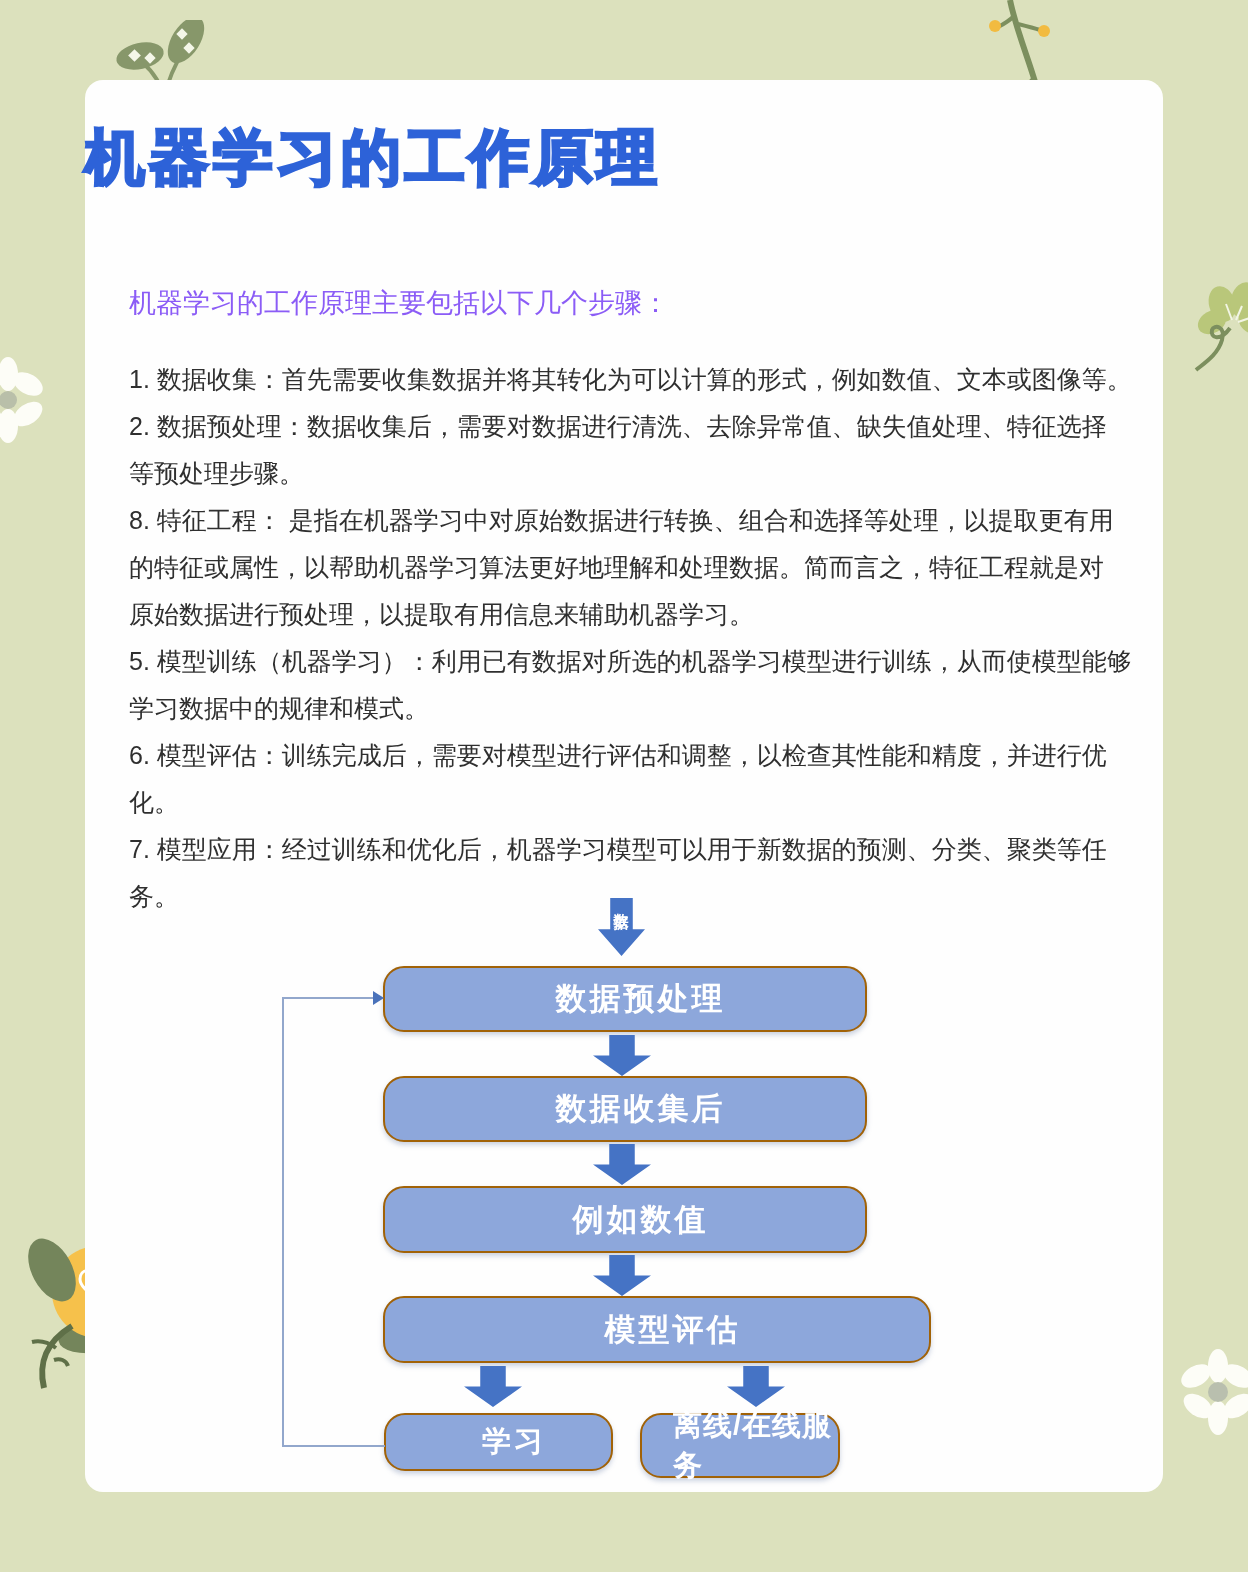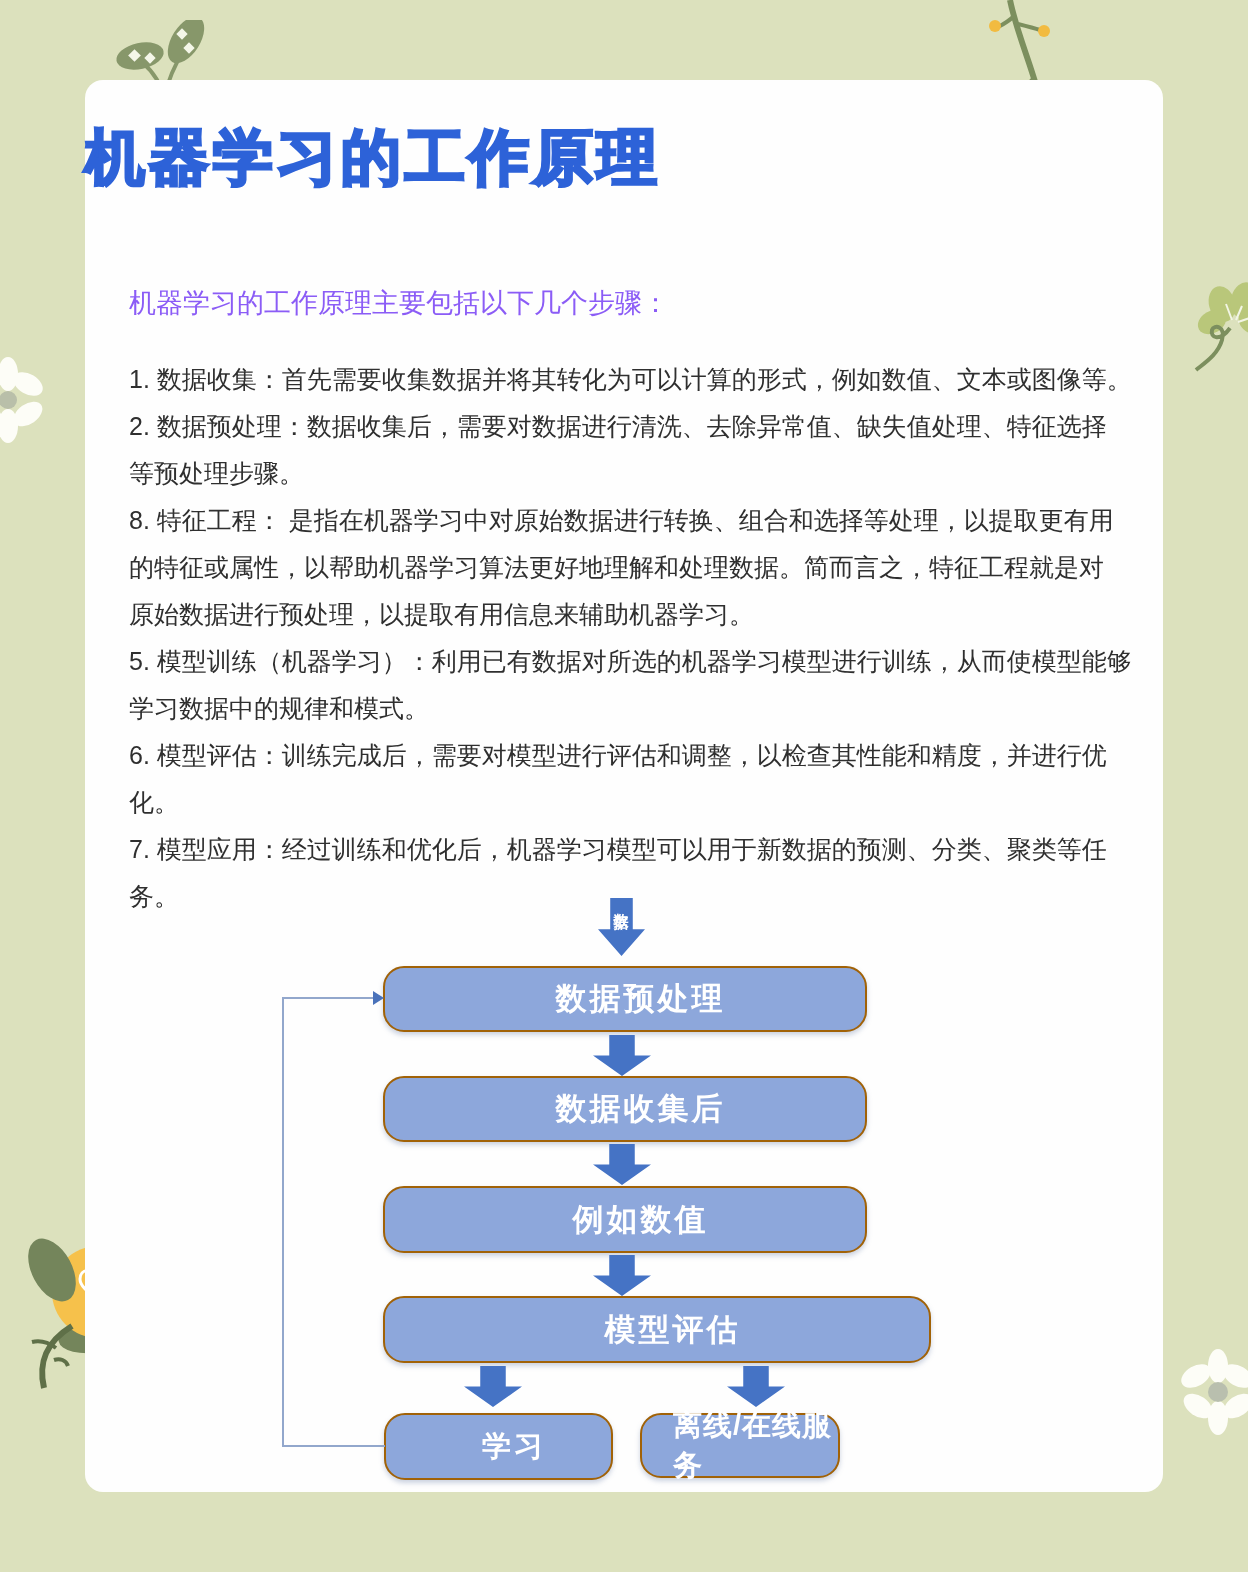--- a/index.html
+++ b/index.html
@@ -161,21 +161,21 @@
 
     <div class="fbox" style="left:298px;top:1106px;width:484px;height:67px">例如数值</div>
 
     <div class="barrow" style="left:508px;top:1175px;width:58px;height:41px"></div>
 
     <div class="fbox" style="left:298px;top:1216px;width:548px;height:67px">模型评估</div>
 
     <div class="barrow" style="left:379px;top:1286px;width:58px;height:41px"></div>
     <div class="barrow" style="left:642px;top:1286px;width:58px;height:41px"></div>
 
-    <div class="fbox" style="left:299px;top:1333px;width:229px;height:67px;font-size:29px">学习</div>
+    <div class="fbox" style="left:299px;top:1333px;width:229px;height:58px;font-size:29px">学习</div>
     <div class="fbox" style="left:555px;top:1333px;width:200px;height:65px;font-size:29px;letter-spacing:1px">离线/在线服务</div>
 
     <div class="loop-line" style="left:197px;top:1365px;width:103px;height:2px"></div>
     <div class="loop-line" style="left:197px;top:917px;width:2px;height:450px"></div>
     <div class="loop-line" style="left:199px;top:917px;width:90px;height:2px"></div>
     <div class="loop-head" style="left:288px;top:911px"></div>
   </div>
 
 </div>
 

